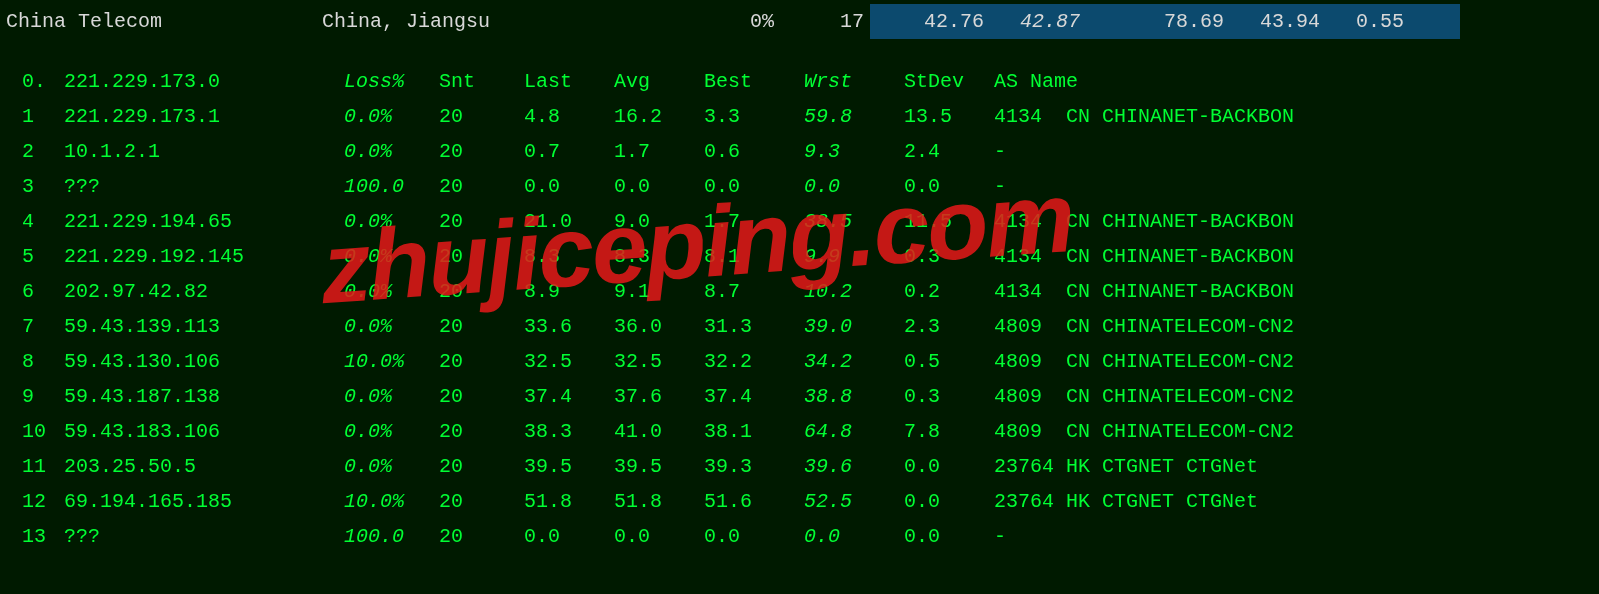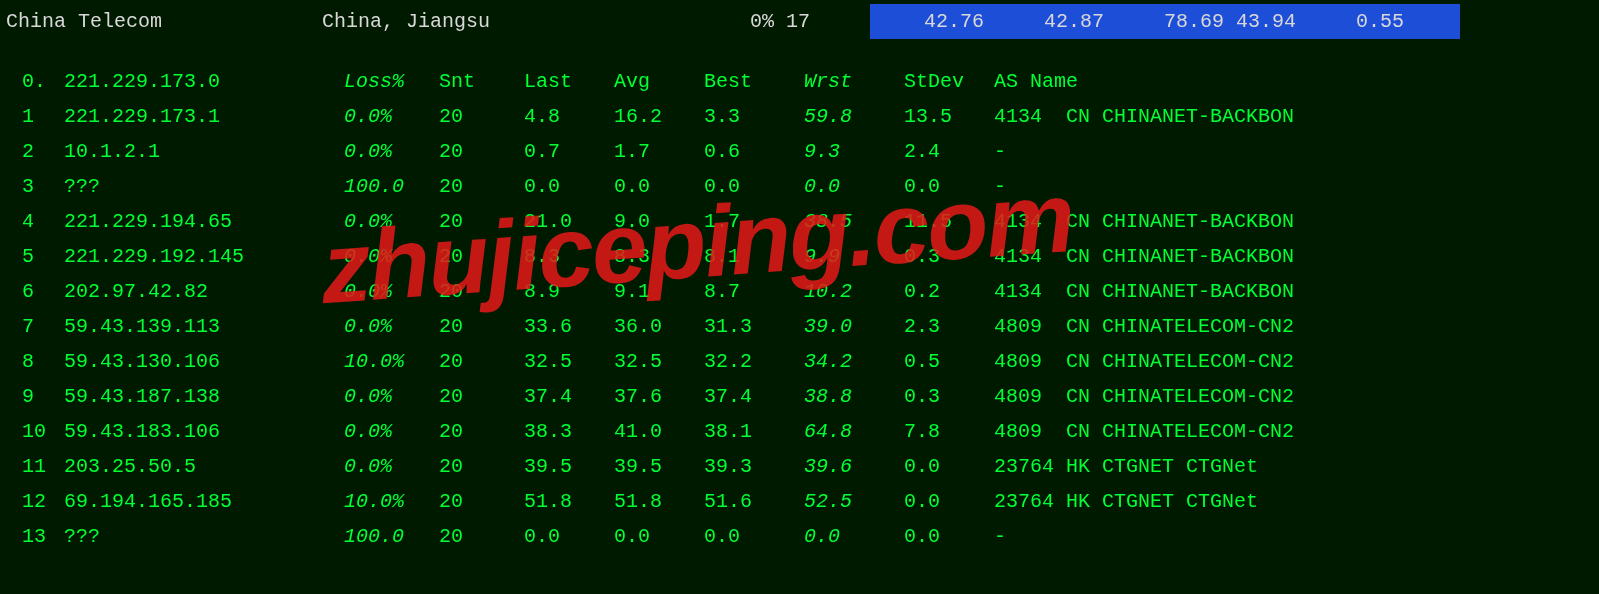--- a/index.html
+++ b/index.html
@@ -12,28 +12,28 @@
     height:594px;
     overflow:hidden;
     line-height:35px;
   }
   .wrap { padding:4px 0 0 0; }
   .row { display:flex; white-space:pre; }
   .cell { padding:0 6px; }
   .header-loc   { width:340px; padding-left:22px;}
   .header-isp   { width:300px;}
   .header-loss  { width:140px; text-align:right;}
-  .header-snt   { width:90px; }
+  .header-snt   { width:90px; text-align:right;}
   .header-v1    { width:120px; text-align:right;}
-  .header-v2    { width:120px; text-align:right;}
+  .header-v2    { width:120px; text-align:center;font-style:italic;}
   .header-v3    { width:120px; text-align:right;}
-  .header-v4    { width:120px; text-align:left;}
+  .header-v4    { width:120px; text-align:center;}
   .header-v5    { width:110px; text-align:left;}
   .header-row .cell { color:#d8d8d8; }
-  .header-hl { background:#1d4ed8; }
+  .header-hl { background:#0c4a6e; }
   .col-idx   { width:58px; padding-left:22px;}
   .col-host  { width:280px;}
   .col-loss  { width:95px;font-style:italic;}
   .col-snt   { width:85px;}
   .col-last  { width:90px;}
   .col-avg   { width:90px;}
   .col-best  { width:100px;}
   .col-wrst  { width:100px;font-style:italic;}
   .col-stdev { width:90px;}
   .col-asname{ flex:1;}

